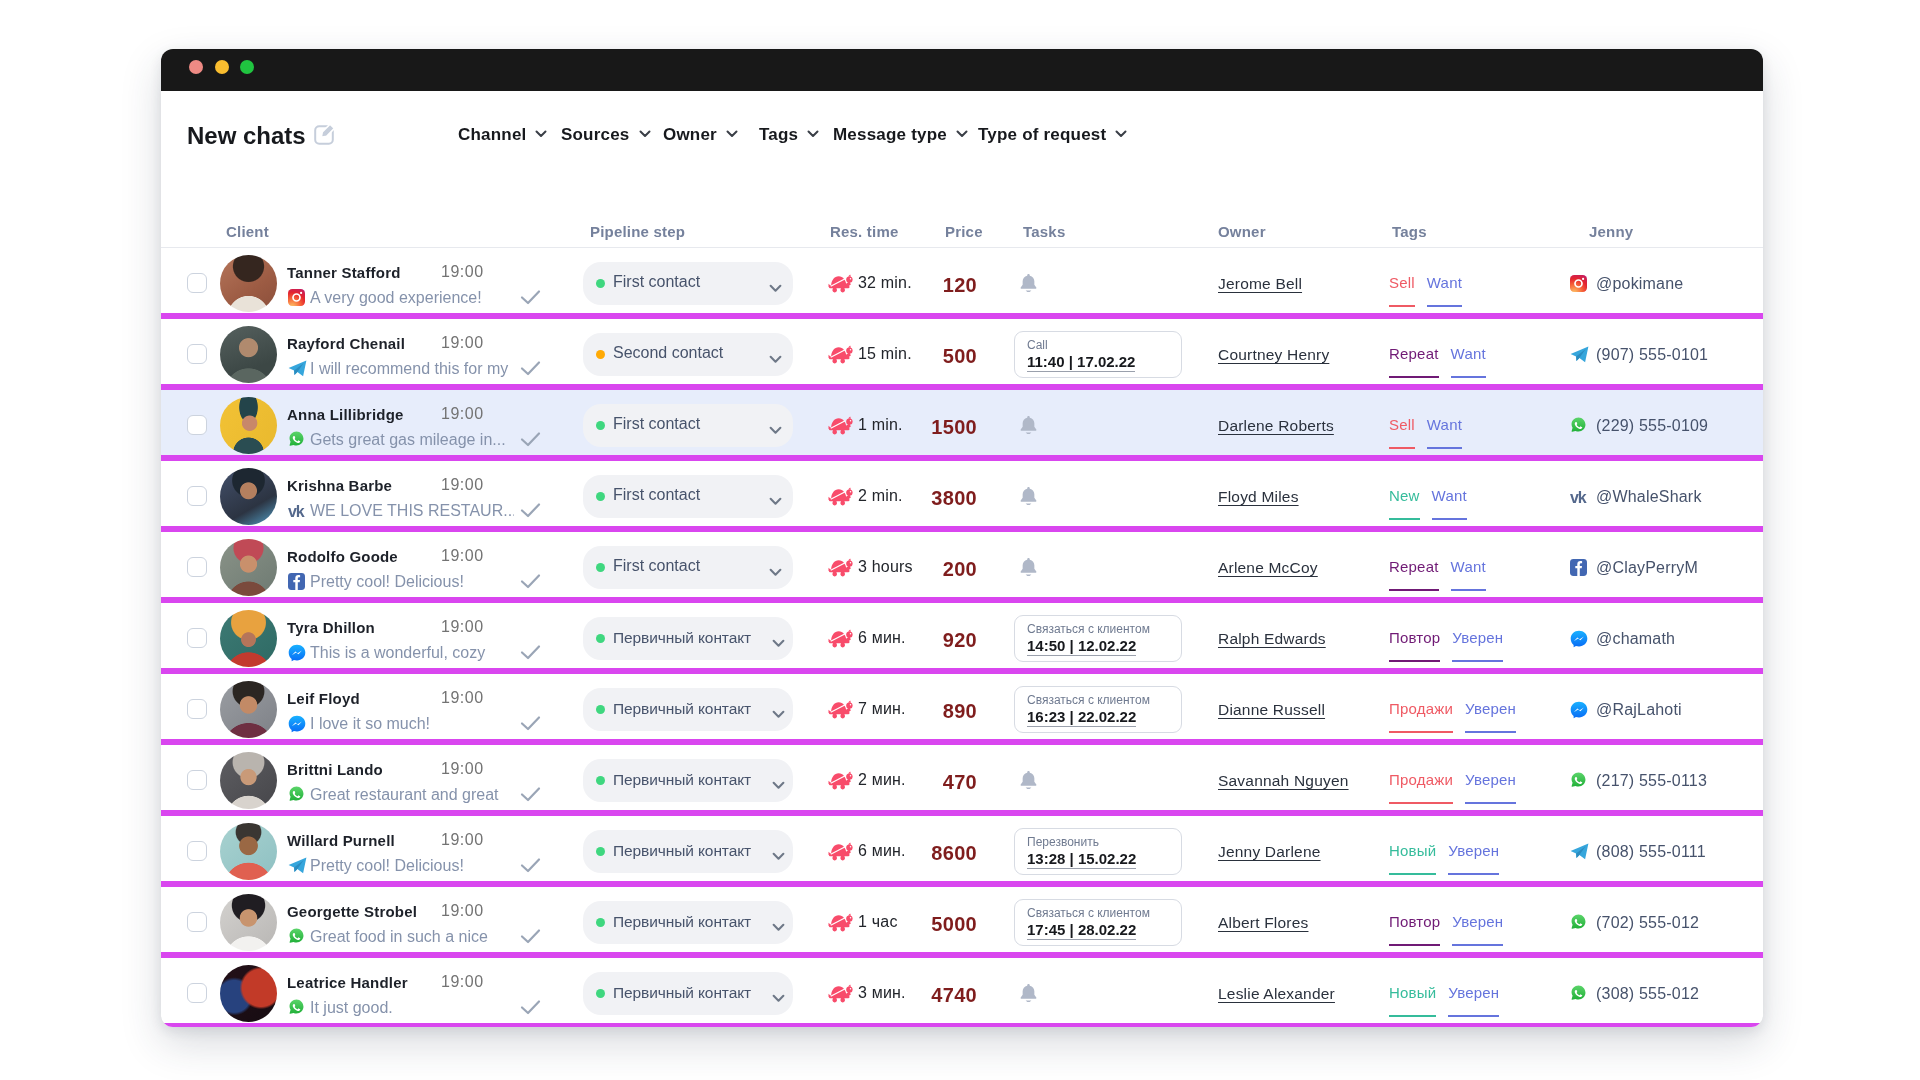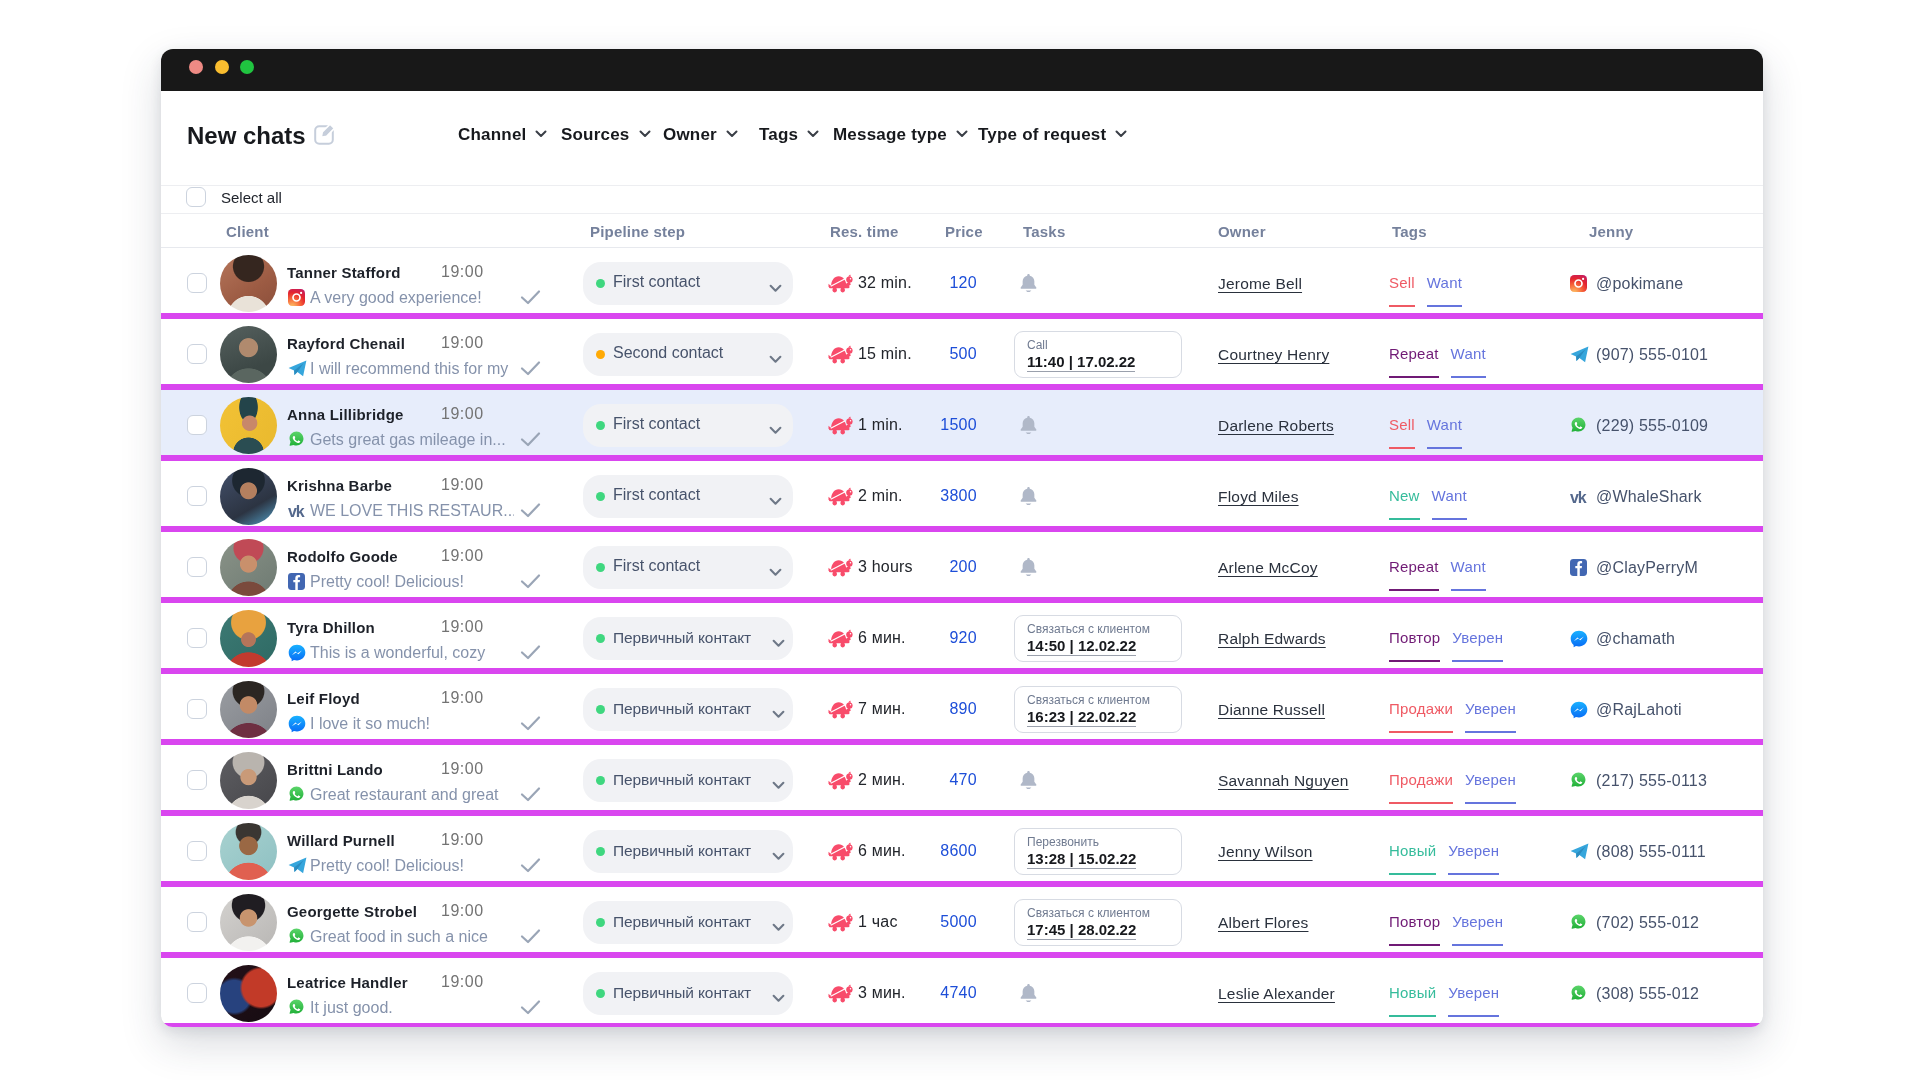--- a/index.html
+++ b/index.html
@@ -34,21 +34,21 @@
 .msg{position:absolute;left:149px;top:41px;width:204px;font-size:16px;color:#8592ab;white-space:nowrap;overflow:hidden}
 .chk{position:absolute;left:359px;top:41px}
 .pill{position:absolute;left:422px;top:14px;width:210px;height:43px;background:#f1f2f5;border-radius:18px}
 .pill .pd{position:absolute;left:13px;top:17px;width:9px;height:9px;border-radius:50%}
 .pill .pt{position:absolute;left:30px;top:11px;font-size:16px;color:#47536b;white-space:nowrap}
 .pill .pt.ru{font-size:15.5px;top:11.5px;letter-spacing:-.1px}
 .pill .pch{position:absolute;top:17px}
 .pd.g{background:#3fd77f}.pd.o{background:#ffaa05}
 .turt{position:absolute;left:667px;top:25px}
 .rtime{position:absolute;left:697px;top:26px;font-size:16px;color:#22252b;letter-spacing:.2px}
-.price{position:absolute;left:716px;top:26px;width:100px;text-align:right;font-size:16px;font-weight:400;color:#1d4ed8;letter-spacing:.3px}
+.price{position:absolute;left:716px;top:26px;width:100px;text-align:right;font-size:20px;font-weight:700;color:#7f1d1d;letter-spacing:.3px}
 .bell{position:absolute;left:859px;top:25px}
 .task{position:absolute;left:853px;top:12px;width:168px;height:47px;background:#fff;border:1px solid #d7dbe3;border-radius:9px}
 .task .tl{position:absolute;left:12px;top:6px;font-size:12px;color:#6f7a90;white-space:nowrap}
 .task .tv{position:absolute;left:12px;top:21px;font-size:15px;font-weight:700;color:#17191d;border-bottom:1.5px solid #9aa0ac;padding-bottom:1px;white-space:nowrap}
 .owner{position:absolute;left:1057px;top:27px;font-size:15.5px;color:#2a313d;text-decoration:underline;text-underline-offset:3px;letter-spacing:.2px}
 .tags{position:absolute;left:1228px;top:26px;font-size:15px;font-weight:400;letter-spacing:.2px;white-space:nowrap}
 .tag{display:inline-block;border-bottom:2px solid;padding-bottom:14px;margin-right:12px}
 .tag.red{color:#ef5a64}.tag.ind{color:#6574dd}.tag.mag{color:#701a75}.tag.teal{color:#35bc9b}
 .srci{position:absolute;left:1409px;top:27px}
 .srct{position:absolute;left:1435px;top:27px;font-size:16px;color:#46526b;letter-spacing:.2px}
@@ -89,24 +89,20 @@
       <span style="left:598px">Tags<span class="fchev"><svg width="12" height="8" viewBox="0 0 12 8">
             <path d="M1.5 1.5 L6 6 L10.5 1.5" fill="none" stroke="#3a3f47" stroke-width="2.0" stroke-linecap="round" stroke-linejoin="round"></path>
           </svg></span></span>
       <span style="left:672px">Message type<span class="fchev"><svg width="12" height="8" viewBox="0 0 12 8">
             <path d="M1.5 1.5 L6 6 L10.5 1.5" fill="none" stroke="#3a3f47" stroke-width="2.0" stroke-linecap="round" stroke-linejoin="round"></path>
           </svg></span></span>
       <span style="left:817px">Type of request<span class="fchev"><svg width="12" height="8" viewBox="0 0 12 8">
             <path d="M1.5 1.5 L6 6 L10.5 1.5" fill="none" stroke="#3a3f47" stroke-width="2.0" stroke-linecap="round" stroke-linejoin="round"></path>
           </svg></span></span>
     </div>
-  <div class="selrow">
-      <div class="cb"></div>
-      <div class="lbl">Select all</div>
-    </div>
   <div class="thead">
       <div style="left:65px">Client</div>
       <div style="left:429px">Pipeline step</div>
       <div style="left:669px">Res. time</div>
       <div style="left:784px">Price</div>
       <div style="left:862px">Tasks</div>
       <div style="left:1057px">Owner</div>
       <div style="left:1231px">Tags</div>
       <div style="left:1428px">Jenny</div>
     </div>
@@ -604,21 +600,21 @@
             </g>
             <line x1="2.7" y1="13.3" x2="17.2" y2="5.7" stroke="#fff" stroke-width="1.25"></line>
             <circle cx="22.5" cy="5.7" r="0.75" fill="#fff"></circle>
           </svg></div>
         <div class="rtime">6 мин.</div>
 <div class="price">8600</div>
 <div class="task">
           <div class="tl">Перезвонить</div>
           <div class="tv">13:28 | 15.02.22</div>
         </div>
-<div class="owner">Jenny Wilson</div>
+<div class="owner">Jenny Darlene</div>
 <div class="tags"><span class="tag teal">Новый</span><span class="tag ind">Уверен</span></div>
 <div class="srci"><svg width="19" height="17" viewBox="0 0 19 17">
             <path d="M0.6 8.1 L18.4 0.6 L15.1 16.2 L9.4 12.1 L6.5 15.1 L6.1 10.4 Z" fill="#36a6dc"></path>
             <path d="M6.1 10.4 L15.5 3.2 L9.4 12.1 L6.5 15.1 Z" fill="#2b8cc0"></path>
           </svg></div>
         <div class="srct">(808) 555-0111</div>
 </div>
 <div class="row">
 <div class="cb"></div>
 <div class="av av10"></div>

